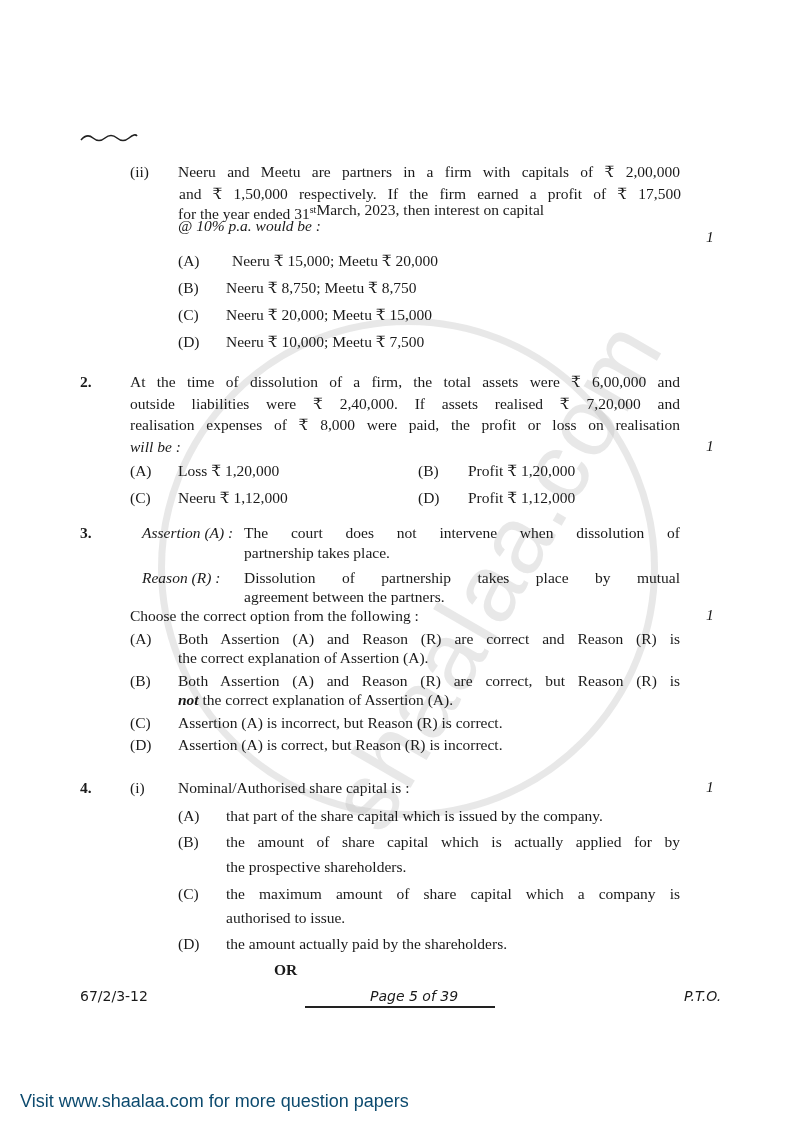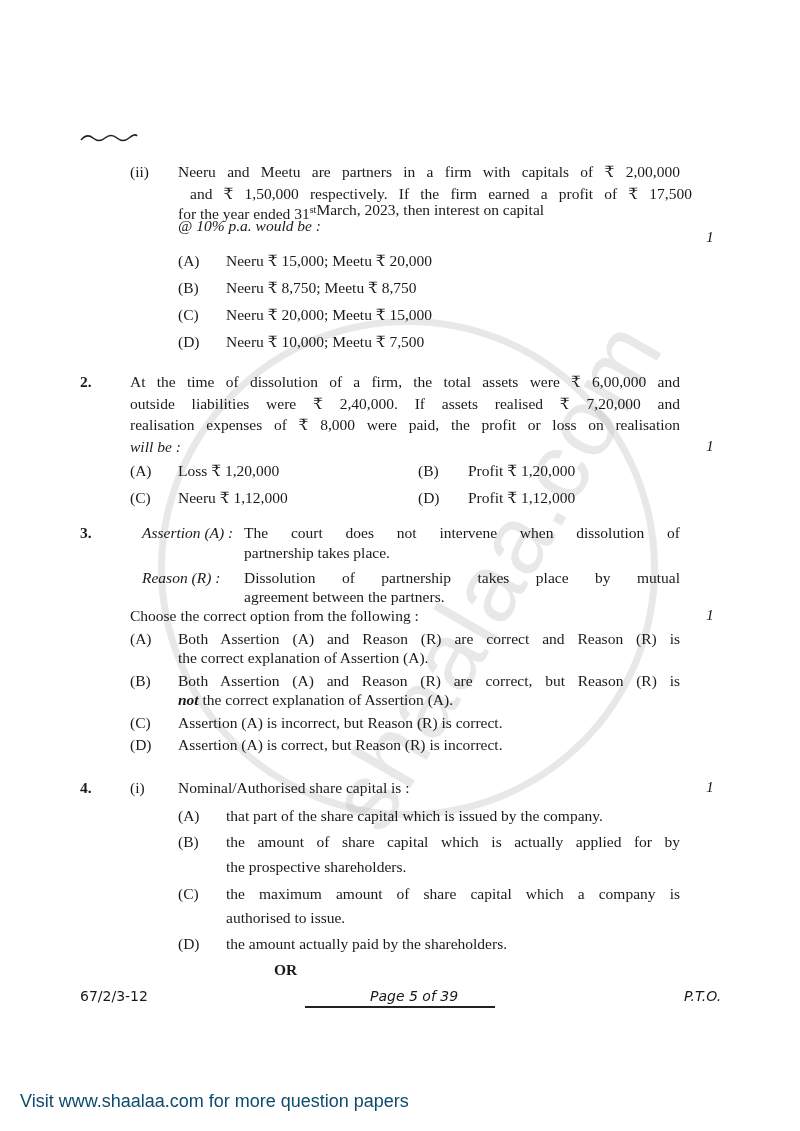--- a/index.html
+++ b/index.html
@@ -30,30 +30,30 @@
 
   <div class="watermark"></div>
   <div class="wm-text abs">shaalaa.com</div>
 
   <svg class="tilde" width="58" height="12" viewBox="0 0 58 12">
     <path d="M1 8 Q7 1 13 6 T25 6 T37 6 T49 6 T57 4" fill="none" stroke="#222" stroke-width="1.6"></path>
   </svg>
 
   <div class="abs txt" style="left:130px;top:162px;">(ii)</div>
   <div class="abs txt justify" style="left:178px;top:162px;width:502px;">Neeru and Meetu are partners in a firm with capitals of ₹ 2,00,000</div>
-  <div class="abs txt justify" style="left:190px;top:184px;width:502px;">and ₹ 1,50,000 respectively. If the firm earned a profit of ₹ 17,500</div>
+  <div class="abs txt justify" style="left:179px;top:184px;width:502px;">and ₹ 1,50,000 respectively. If the firm earned a profit of ₹ 17,500</div>
   <div class="abs txt" style="left:178px;top:200px;width:502px;display:flex;justify-content:flex-start;">
     <span><span>for the year ended 31</span><sup style="font-size:10px;">st</sup></span>
     <span> March, 2023, then interest on capital</span>
   </div>
   <div class="abs txt" style="left:178px;top:216px;font-style:italic;">@ 10% p.a. would be :</div>
   <div class="marks" style="top:228px;">1</div>
 
   <div class="abs txt" style="left:178px;top:251px;">(A)</div>
-  <div class="abs txt" style="left:226px;top:251px;text-align:center;">Neeru  ₹ 15,000; Meetu ₹ 20,000</div>
+  <div class="abs txt" style="left:232px;top:251px;text-align:center;">Neeru  ₹ 15,000; Meetu ₹ 20,000</div>
   <div class="abs txt" style="left:178px;top:278px;">(B)</div>
   <div class="abs txt" style="left:226px;top:278px;">Neeru ₹ 8,750; Meetu ₹ 8,750</div>
   <div class="abs txt" style="left:178px;top:305px;">(C)</div>
   <div class="abs txt" style="left:226px;top:305px;">Neeru ₹ 20,000; Meetu ₹ 15,000</div>
   <div class="abs txt" style="left:178px;top:332px;">(D)</div>
   <div class="abs txt" style="left:226px;top:332px;">Neeru ₹ 10,000; Meetu ₹ 7,500</div>
 
   <div class="abs txt bold" style="left:80px;top:372px;">2.</div>
   <div class="abs txt justify" style="left:130px;top:372px;width:550px;">At the time of dissolution of a firm, the total assets were ₹ 6,00,000 and</div>
   <div class="abs txt justify" style="left:130px;top:394px;width:550px;">outside liabilities were ₹ 2,40,000. If assets realised ₹ 7,20,000 and</div>

